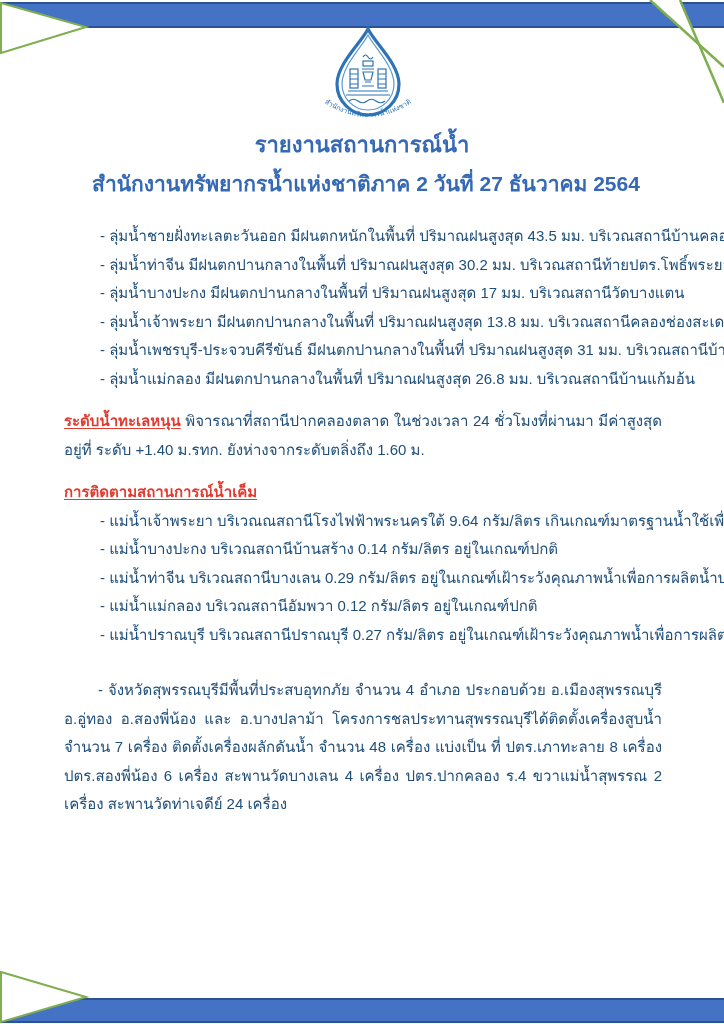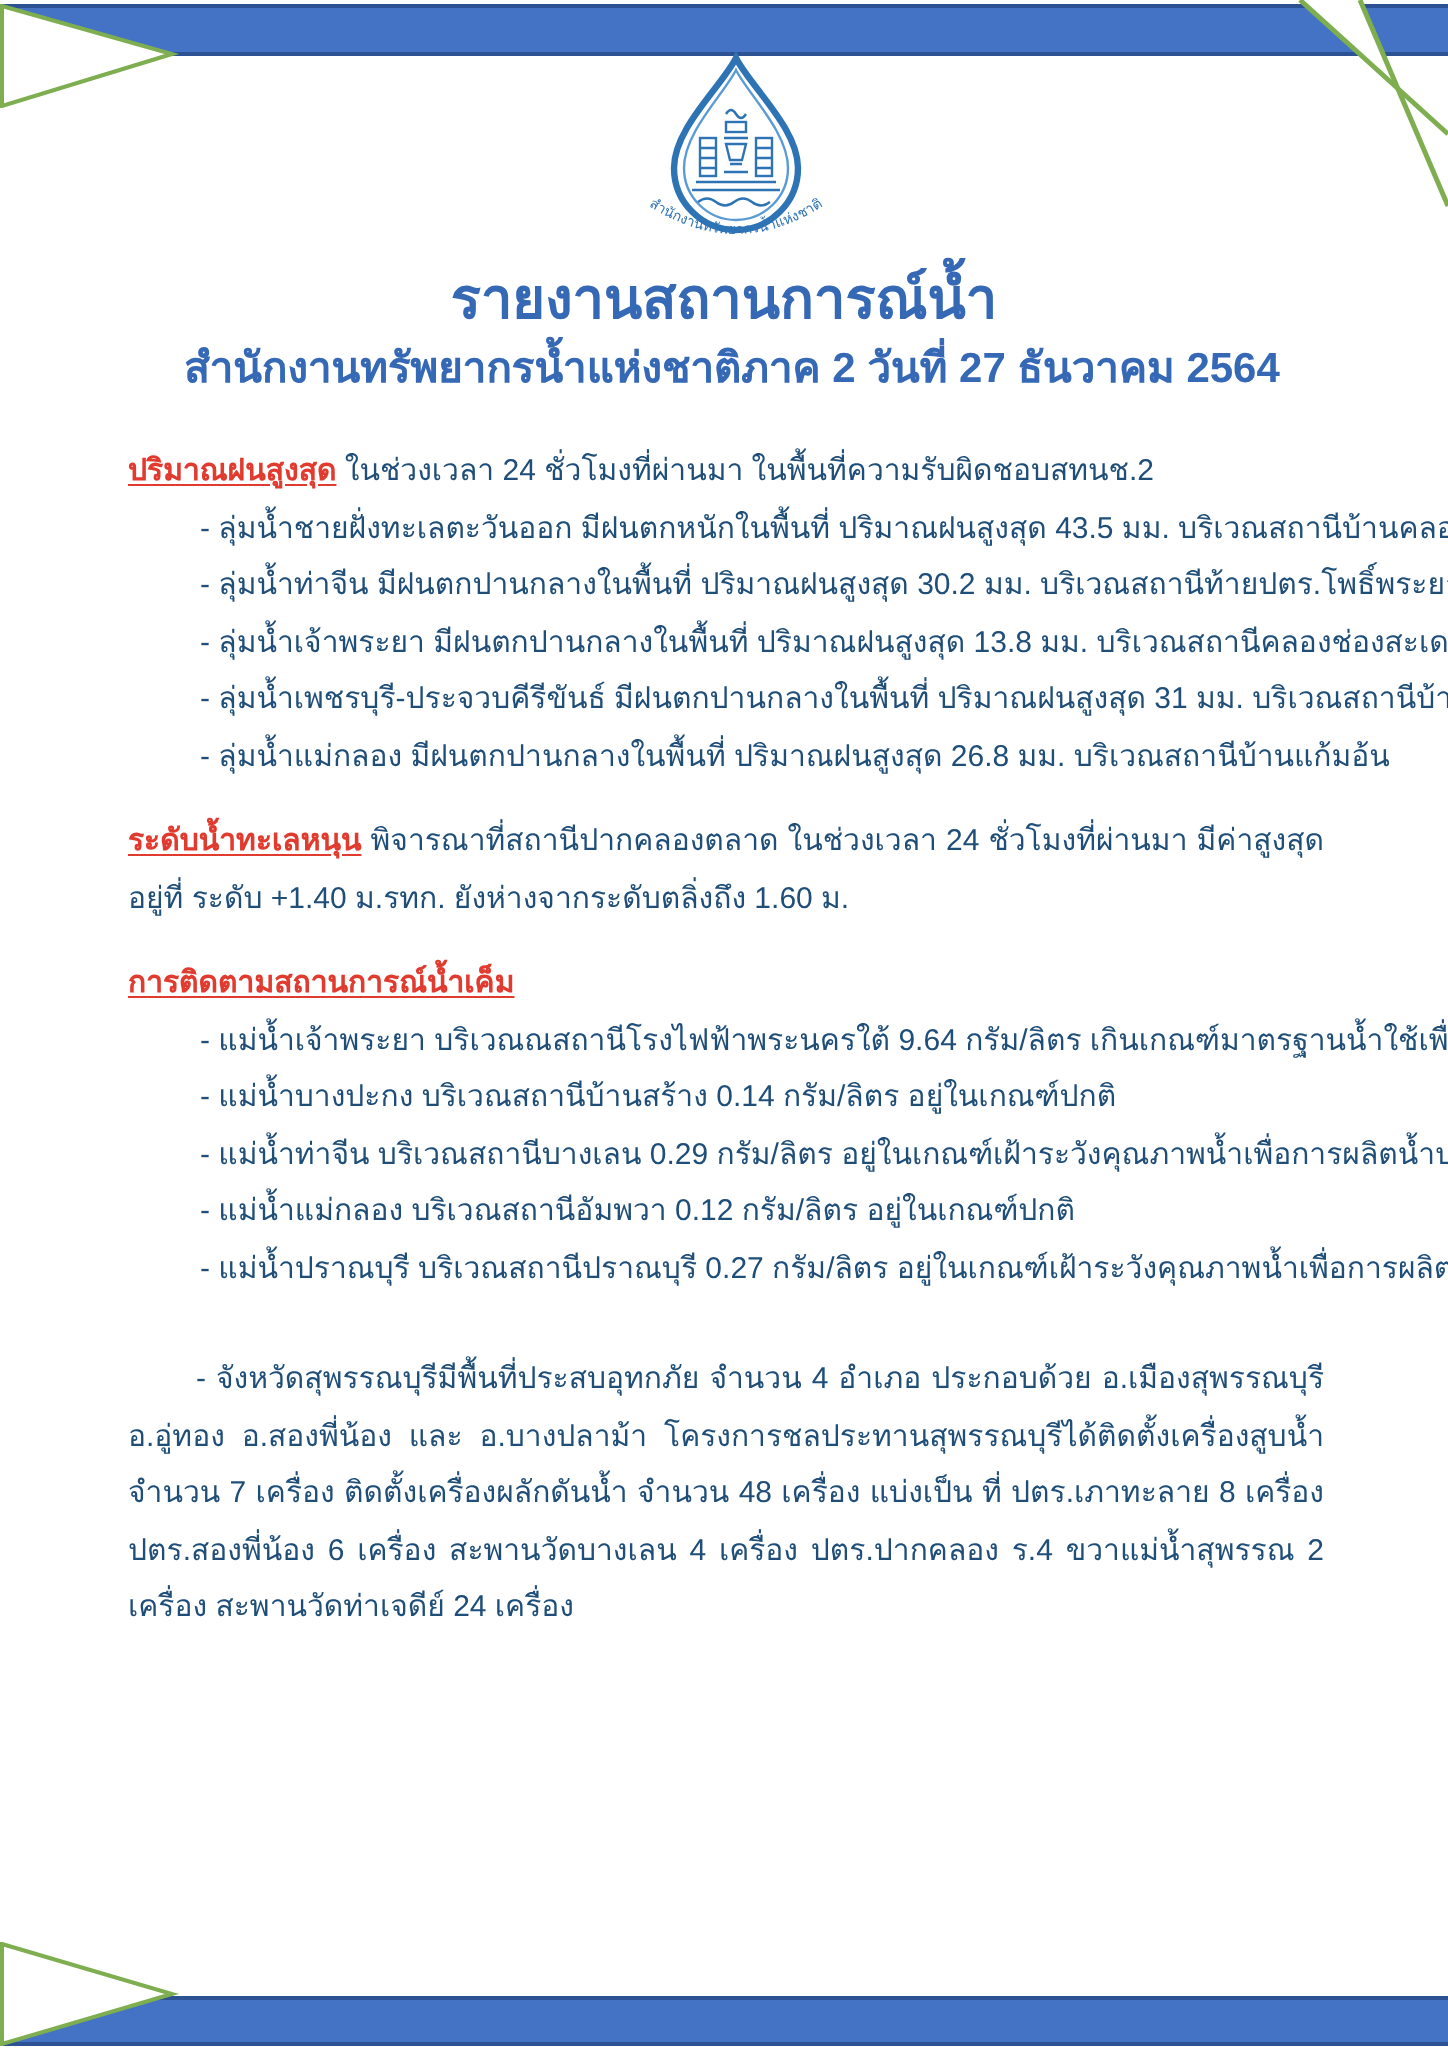--- a/index.html
+++ b/index.html
@@ -18,21 +18,21 @@
     background:#4472C4; border-top:2px solid #2C5293; border-bottom:2px solid #2C5293; z-index:1;
   }
   .corner-svg { position:absolute; z-index:2; }
   .tl { top:2px; left:0; }
   .tr { top:0; right:0; }
   .bl { bottom:1px; left:0; }
   .logo-wrap { position:absolute; top:26px; left:313px; width:110px; height:100px; z-index:3; }
   
   .doc-title {
     position:absolute; top:127px; left:0; width:724px; text-align:center;
-    font-size:28px; font-weight:bold; color:#3568B5; z-index:3;
+    font-size:22px; font-weight:bold; color:#3568B5; z-index:3;
   }
   .doc-subtitle {
     position:absolute; top:167px; left:4px; width:724px; text-align:center;
     font-size:21px; font-weight:bold; color:#3568B5; z-index:3;
   }
   
   .content {
     position:absolute; top:222px; left:64px; width:598px;
     font-size:15px; line-height:28.5px; color:#1F4E79; z-index:3;
   }
@@ -88,26 +88,23 @@
       </text>
     </svg>
   </div>
 
   <div class="doc-title">รายงานสถานการณ์น้ำ</div>
   <div class="doc-subtitle">สำนักงานทรัพยากรน้ำแห่งชาติภาค 2 วันที่ 27 ธันวาคม 2564</div>
 
   <div class="content">
 
     <div class="section">
-      <div>
-        <span class="sec-head">ปริมาณฝนสูงสุด</span>
-        <span class="lead">ในช่วงเวลา 24 ชั่วโมงที่ผ่านมา ในพื้นที่ความรับผิดชอบสทนช.2</span>
-      </div>
       <div class="bullet">- ลุ่มน้ำชายฝั่งทะเลตะวันออก มีฝนตกหนักในพื้นที่ ปริมาณฝนสูงสุด 43.5 มม. บริเวณสถานีบ้านคลองขนุน</div>
       <div class="bullet">- ลุ่มน้ำท่าจีน มีฝนตกปานกลางในพื้นที่ ปริมาณฝนสูงสุด 30.2 มม. บริเวณสถานีท้ายปตร.โพธิ์พระยา</div>
+      <div class="bullet">- ลุ่มน้ำบางปะกง มีฝนตกปานกลางในพื้นที่ ปริมาณฝนสูงสุด 17 มม. บริเวณสถานีวัดบางแตน</div>
       <div class="bullet">- ลุ่มน้ำเจ้าพระยา มีฝนตกปานกลางในพื้นที่ ปริมาณฝนสูงสุด 13.8 มม. บริเวณสถานีคลองช่องสะเดา</div>
       <div class="bullet">- ลุ่มน้ำเพชรบุรี-ประจวบคีรีขันธ์ มีฝนตกปานกลางในพื้นที่ ปริมาณฝนสูงสุด 31 มม. บริเวณสถานีบ้านช่องลม</div>
       <div class="bullet">- ลุ่มน้ำแม่กลอง มีฝนตกปานกลางในพื้นที่ ปริมาณฝนสูงสุด 26.8 มม. บริเวณสถานีบ้านแก้มอ้น</div>
     </div>
 
     <div class="section">
       <span class="sec-head">ระดับน้ำทะเลหนุน</span>
       <span class="lead">พิจารณาที่สถานีปากคลองตลาด ในช่วงเวลา 24 ชั่วโมงที่ผ่านมา มีค่าสูงสุดอยู่ที่ ระดับ +1.40 ม.รทก. ยังห่างจากระดับตลิ่งถึง 1.60 ม.</span>
     </div>
 

